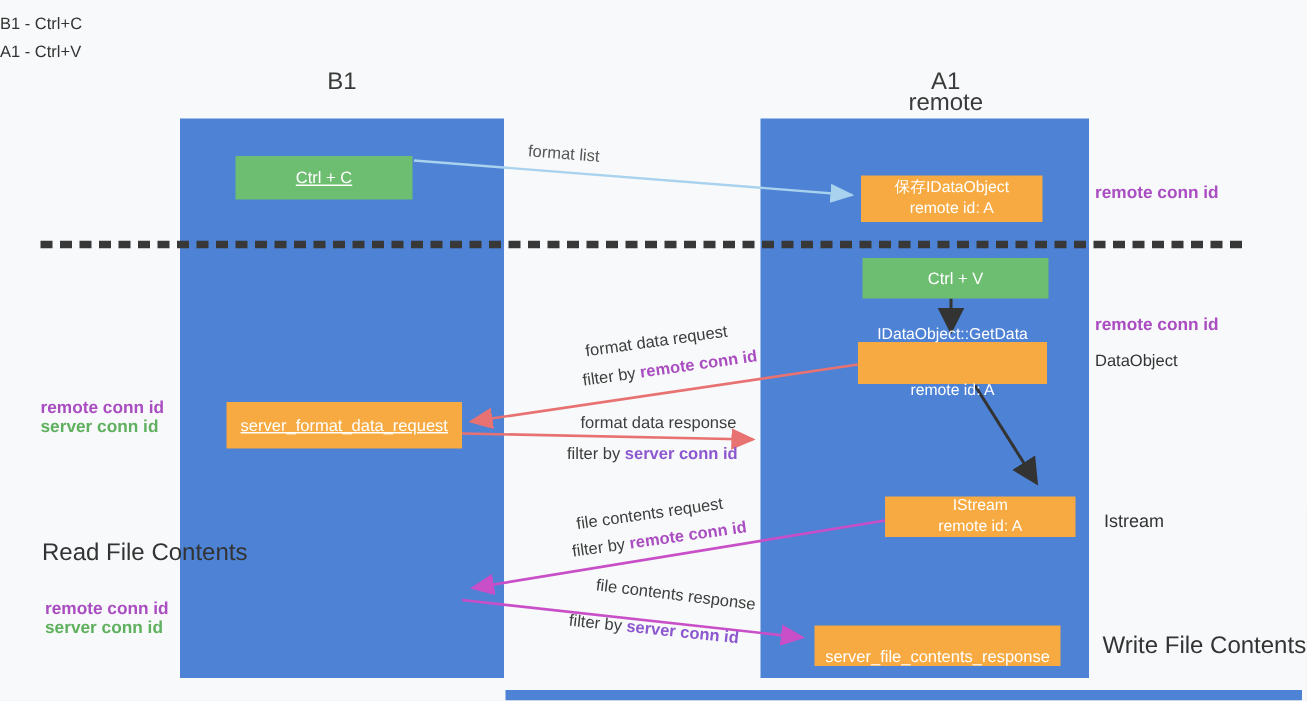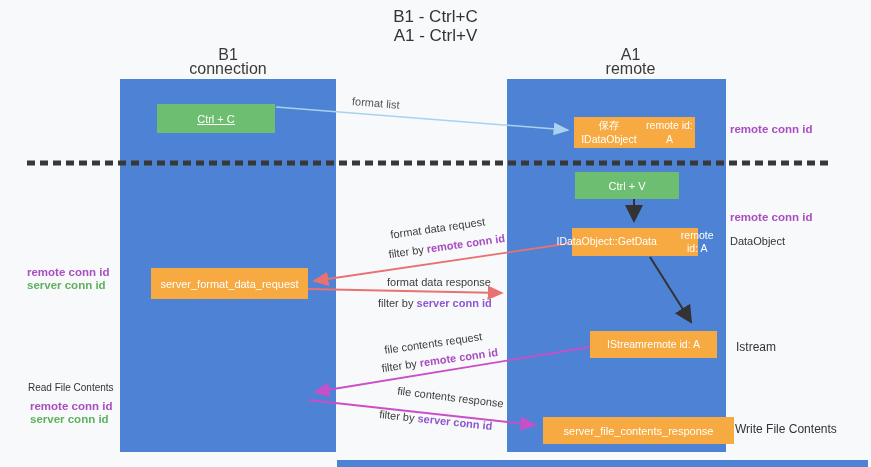--- a/index.html
+++ b/index.html
@@ -2,50 +2,49 @@
 <html><head>
 <meta charset="utf-8">
 <style>
   * { margin:0; padding:0; box-sizing:border-box; }
   body { background:#e9e9e9; font-family:"Liberation Sans", sans-serif; }
   .canvas {
     position:relative; width:871px; height:467px;
     background:#f8f9fa; overflow:hidden;
     font-family:"Liberation Sans", sans-serif;
   }
-  .title { position:absolute; left:0; right:0; top:7px; text-align:center;
-           font-size:17px; color:#333; line-height:19px; }
+  .title { position:absolute; left:0; right:0; top:7px; 
+           font-size:11px; color:#333; line-height:19px; }
   .colhead { position:absolute; text-align:center; font-size:16px; color:#3a3a3a; line-height:14px; }
   .lifeline { position:absolute; background:#4d82d4; }
   .bottom-strip { position:absolute; background:#4d82d4; }
   .box { position:absolute; display:flex; align-items:center; justify-content:center;
          color:#fff; font-size:11px; text-align:center; }
   .box.orange { background:#f7aa41; }
   .box.green  { background:#6dbe70; }
-  .box.two-line { flex-direction:row; line-height:1.25; font-size:10.5px; }
+  .box.two-line { flex-direction:column; line-height:1.25; font-size:10.5px; }
   .albl { position:absolute; font-size:11px; color:#3d3d3d; white-space:nowrap; }
   .side { position:absolute; font-size:11.5px; color:#333; white-space:nowrap; }
   .purple  { color:#a94dc1; font-weight:bold; }
   .violet  { color:#8d57cf; font-weight:bold; }
   .greenlb { color:#5fb05f; font-weight:bold; }
   svg.arrows { position:absolute; left:0; top:0; width:871px; height:467px; pointer-events:none; }
 </style>
 </head>
 <body>
 
 <div class="canvas">
 
   <div class="title">
     <div>B1 - Ctrl+C</div>
     <div>A1 - Ctrl+V</div>
   </div>
 
   <div class="colhead" style="left:120px;width:216px;top:48px;">
     <div>B1</div>
-    <div>connection</div>
   </div>
   <div class="colhead" style="left:521px;width:219px;top:48px;">
     <div>A1</div>
     <div>remote</div>
   </div>
 
   <div class="lifeline" style="left:120px;top:79px;width:216px;height:373px;"></div>
   <div class="lifeline" style="left:507px;top:79px;width:219px;height:373px;"></div>
   <div class="bottom-strip" style="left:337px;top:460px;width:531px;height:7px;"></div>
 
@@ -84,41 +83,41 @@
 
   <div class="box green" style="left:157px;top:104px;width:118px;height:29px;text-decoration:underline;">
     <span>Ctrl + C</span>
   </div>
 
   <div class="box orange two-line" style="left:574px;top:117px;width:121px;height:31px;">
     <span>保存IDataObject</span>
     <span>remote id: A</span>
   </div>
 
-  <div class="box green" style="left:575px;top:172px;width:104px;height:27px;text-align:right;">
+  <div class="box green" style="left:575px;top:172px;width:124px;height:27px;text-align:right;">
     <span>Ctrl + V</span>
   </div>
 
   <div class="box orange two-line" style="left:572px;top:228px;width:126px;height:28px;gap:24px;">
     <span>IDataObject::GetData</span>
     <span>remote id: A</span>
   </div>
 
-  <div class="box orange" style="left:151px;top:268px;width:157px;height:31px;">
+  <div class="box orange" style="left:151px;top:268px;width:157px;height:31px;text-decoration:underline;">
     <span>server_format_data_request</span>
   </div>
 
 
   <div class="box orange two-line" style="left:590px;top:331px;width:127px;height:27px;">
     <span>IStream</span>
     <span>remote id: A</span>
   </div>
 
 
-  <div class="box orange" style="left:543px;top:417px;width:191px;height:27px;">
+  <div class="box orange" style="left:543px;top:417px;width:164px;height:27px;align-items:flex-end;">
     <span>server_file_contents_response</span>
   </div>
 
   <div class="albl" style="left:352px;top:97px;transform:rotate(4.5deg);color:#555;">format list</div>
 
   <div class="albl" style="left:390px;top:222px;transform:rotate(-8deg);">format data request</div>
   <div class="albl" style="left:388px;top:240px;transform:rotate(-8deg);">
     <span>filter by</span>
     <span class="purple">remote conn id</span>
   </div>
@@ -138,21 +137,21 @@
   <div class="albl" style="left:397px;top:391px;transform:rotate(7deg);">file contents response</div>
   <div class="albl" style="left:379px;top:414px;transform:rotate(6deg);">
     <span>filter by</span>
     <span class="violet">server conn id</span>
   </div>
 
   <div class="side purple" style="left:730px;top:123px;">remote conn id</div>
   <div class="side purple" style="left:730px;top:211px;">remote conn id</div>
   <div class="side" style="left:730px;top:235px;font-size:11px;">DataObject</div>
   <div class="side" style="left:736px;top:340px;font-size:12px;">Istream</div>
-  <div class="side" style="left:735px;top:422px;font-size:12px;">Write File Contents</div>
+  <div class="side" style="left:735px;top:422px;font-size:16px;">Write File Contents</div>
 
   <div class="side purple" style="left:27px;top:266px;">remote conn id</div>
   <div class="side greenlb" style="left:27px;top:279px;">server conn id</div>
-  <div class="side" style="left:28px;top:382px;font-size:10px;">Read File Contents</div>
+  <div class="side" style="left:28px;top:360px;font-size:16px;">Read File Contents</div>
   <div class="side purple" style="left:30px;top:400px;">remote conn id</div>
   <div class="side greenlb" style="left:30px;top:413px;">server conn id</div>
 
 </div>
 
 </body></html>

